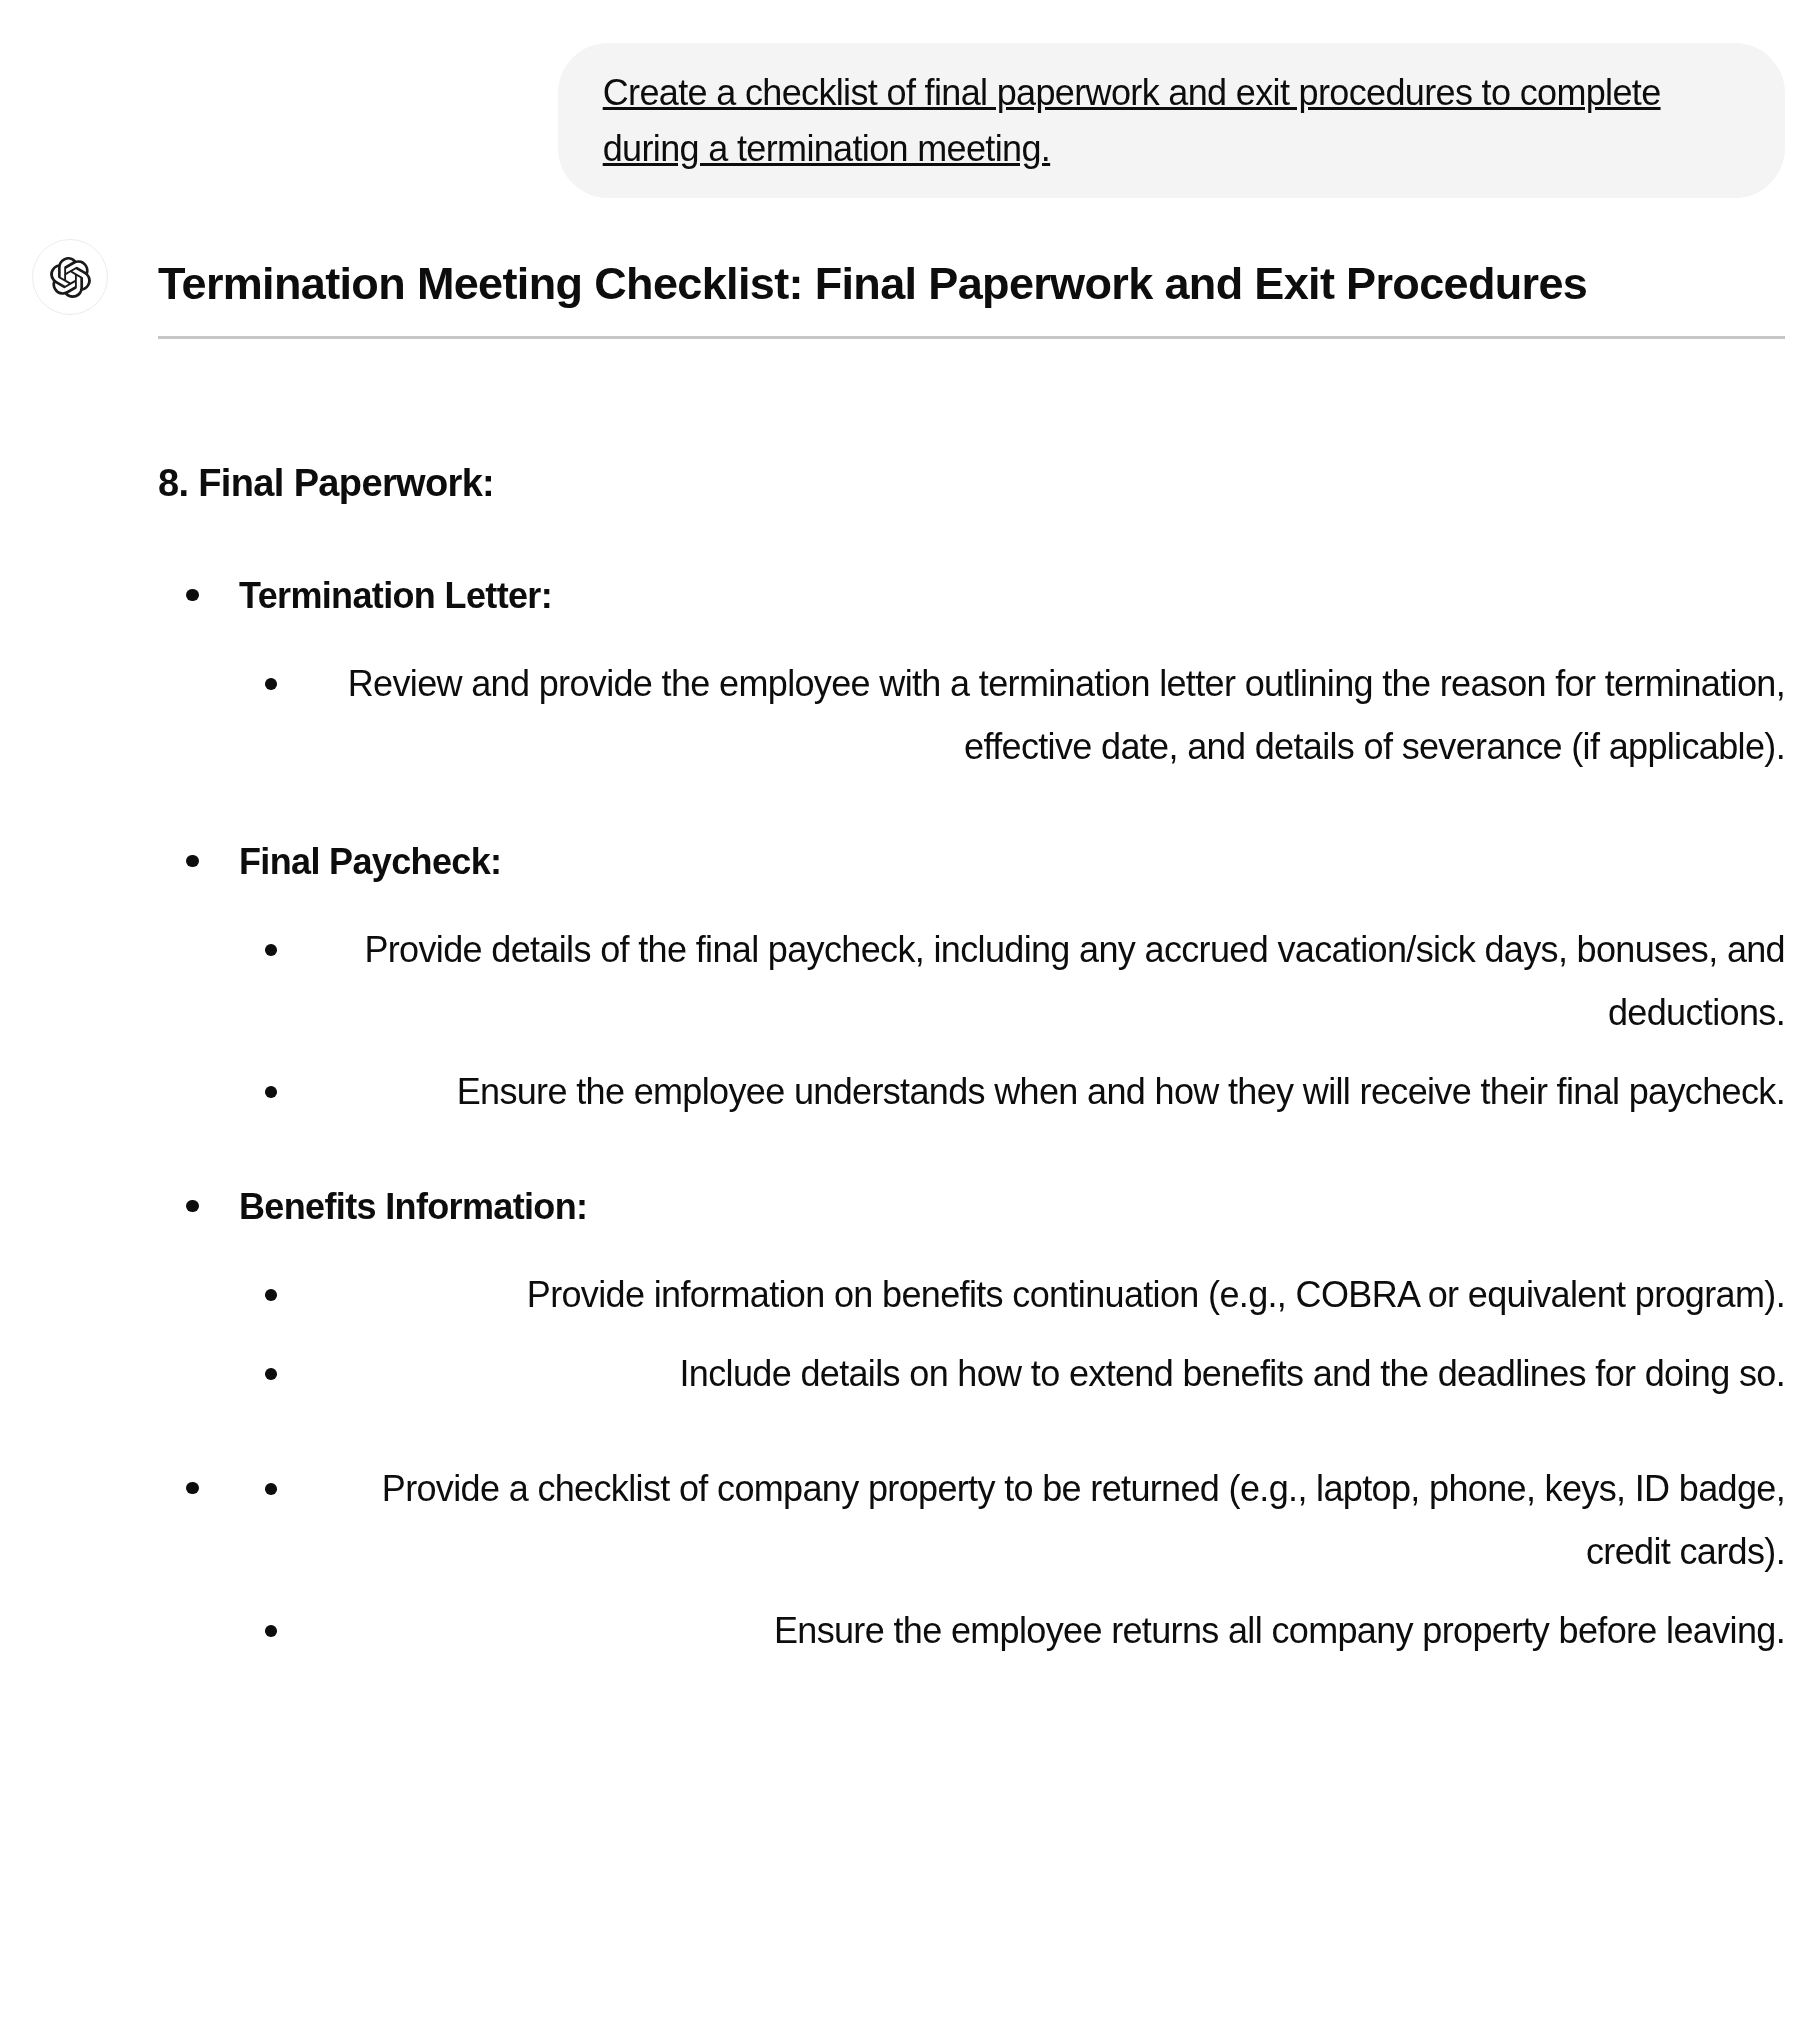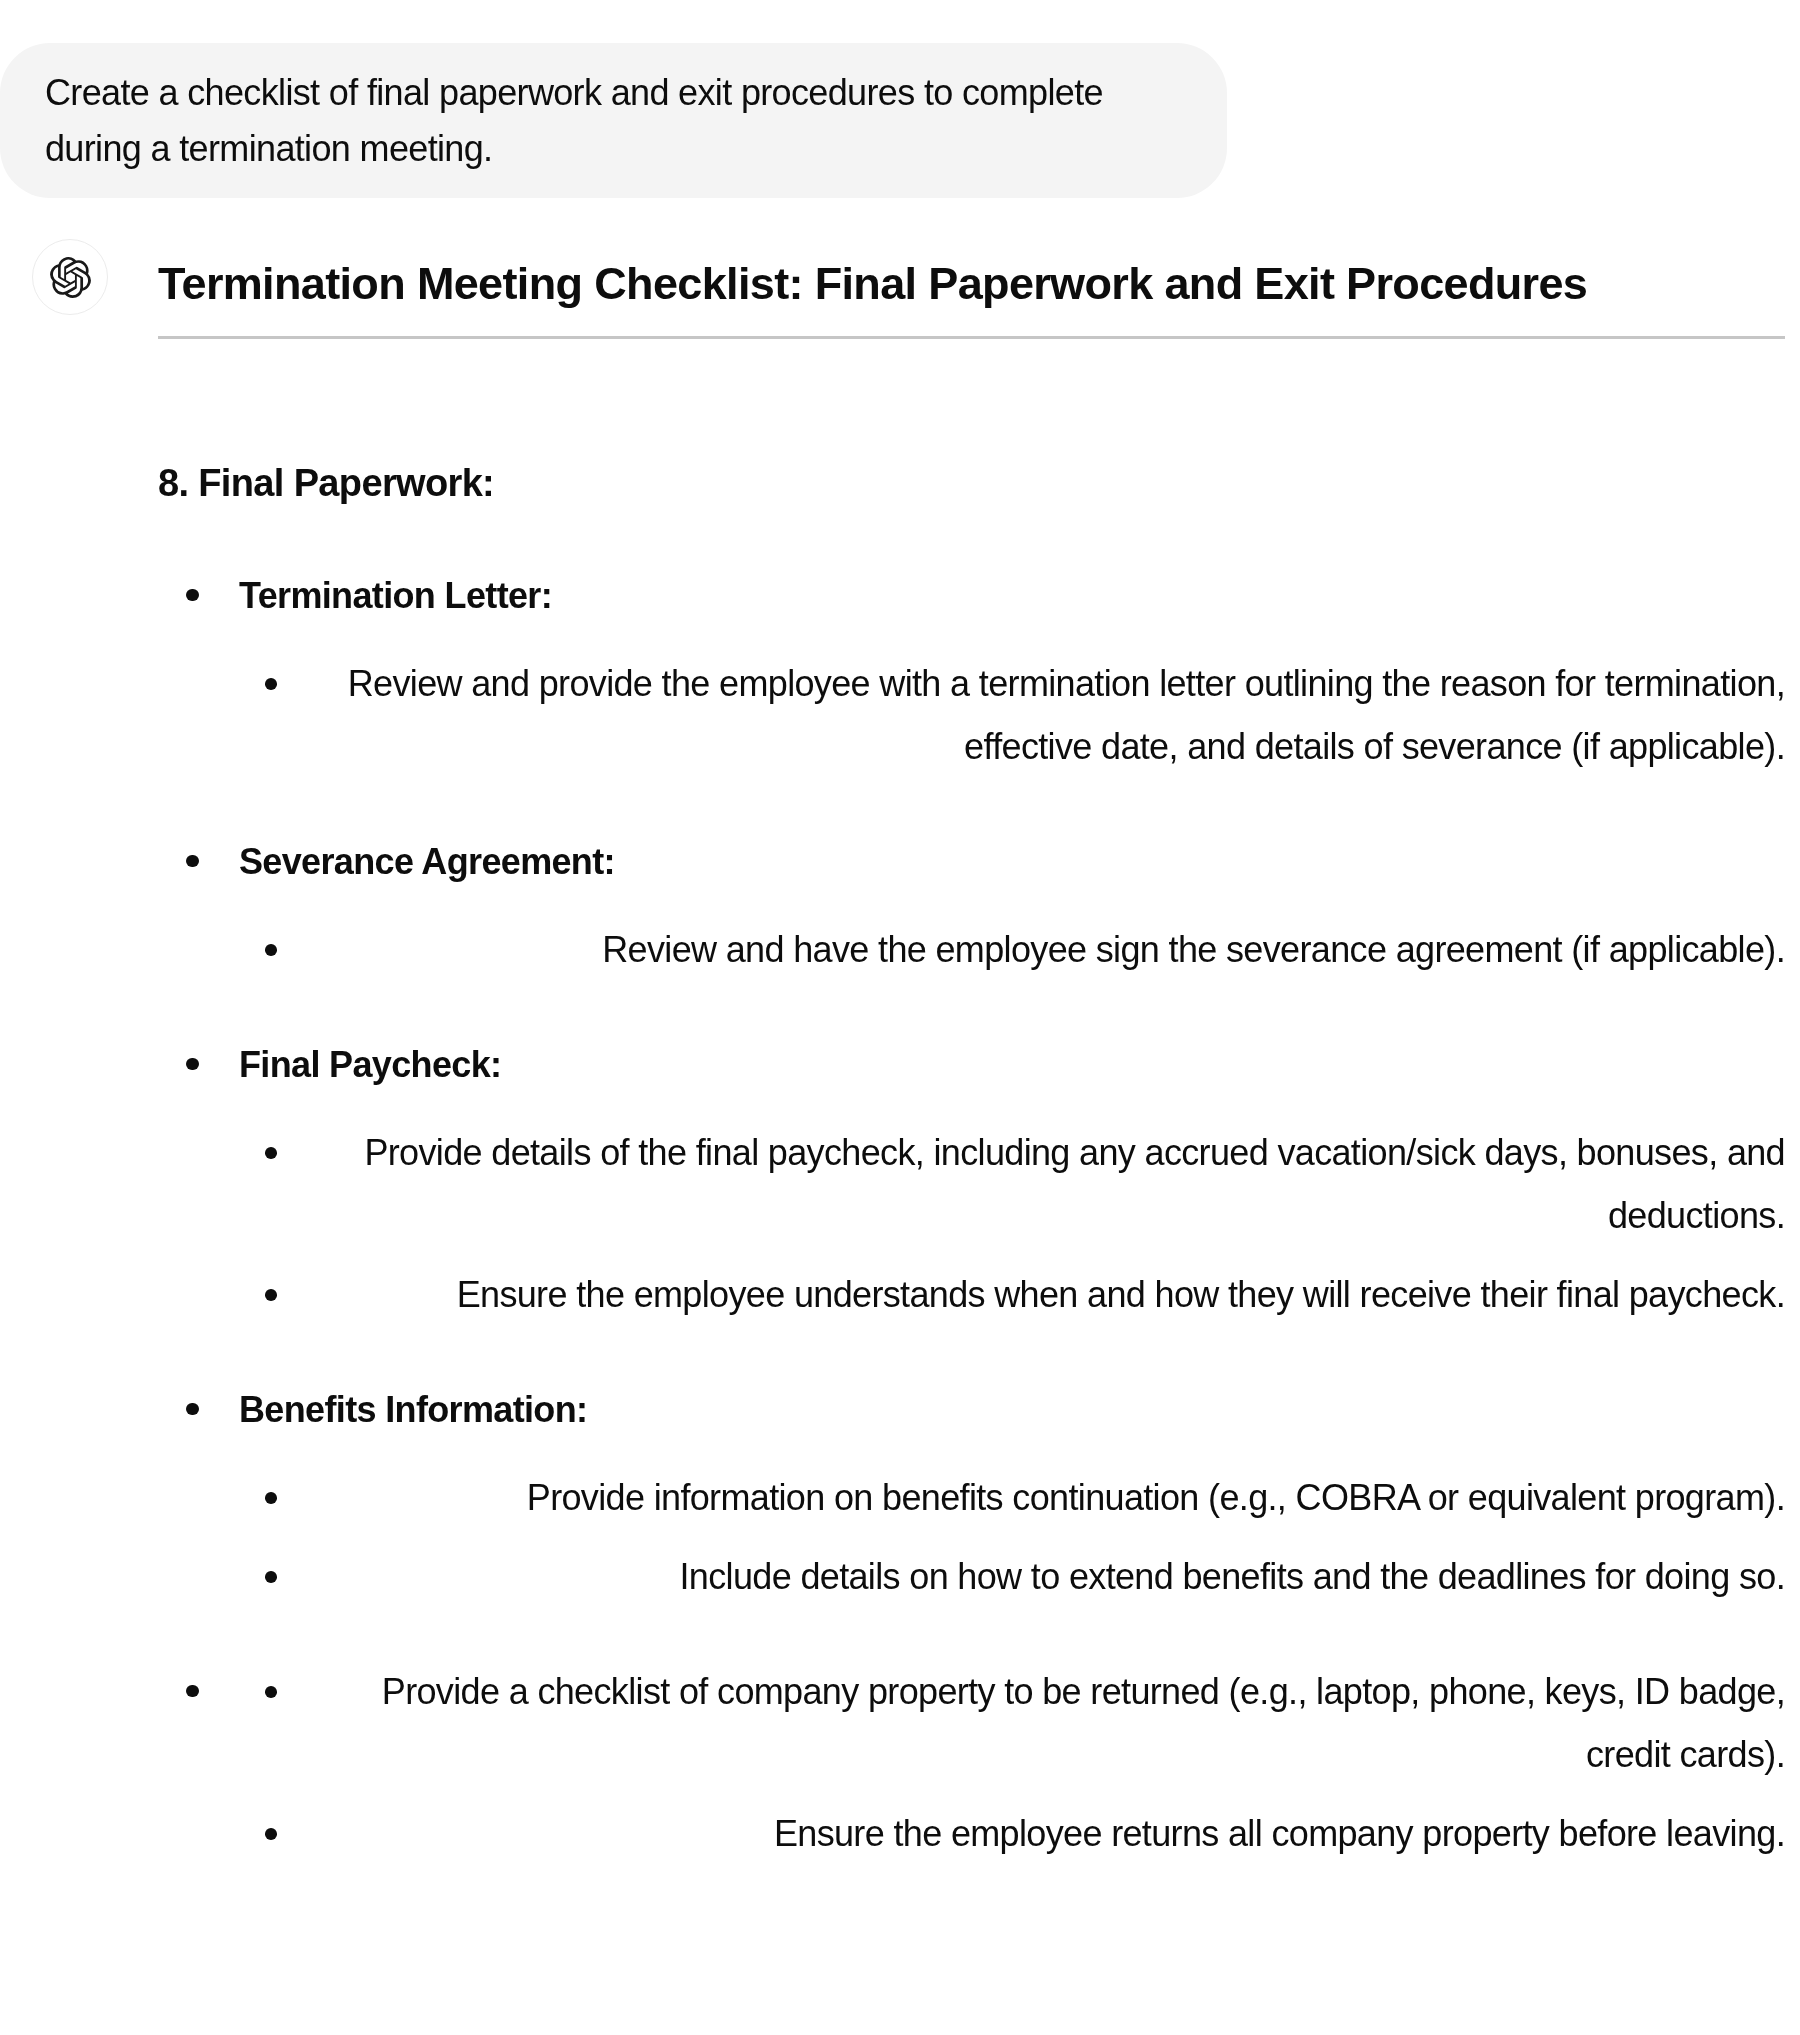--- a/index.html
+++ b/index.html
@@ -10,21 +10,23 @@
     overflow:hidden;
     background:var(--page-bg, #ffffff);
     color:var(--text, #0d0d0d);
     font-family:"Liberation Sans", sans-serif;
     letter-spacing:-0.045em;
   }
 
   
   .user-row {
     display:flex;
+    justify-content:flex-end;
     padding:43px 15.3px 0 0;
+    text-decoration:underline;
   }
   .bubble {
     box-sizing:border-box;
     width:1227px;
     min-height:155px;
     background:var(--bubble-bg, #f4f4f4);
     border-radius:50px;
     padding:21.6px 99px 21.6px 45px;
     font-size:36px;
     line-height:56px;
@@ -131,26 +133,20 @@
 
       <ul class="l1">
 
         <li>
           <span class="lbl">Termination Letter:</span>
           <ul class="l2">
             <li><span>Review and provide the employee with a termination letter outlining the reason for termination, effective date, and details of severance (if applicable).</span></li>
           </ul>
         </li>
 
-        <li>
-          <span class="lbl">Severance Agreement:</span>
-          <ul class="l2">
-            <li><span>Review and have the employee sign the severance agreement (if applicable).</span></li>
-          </ul>
-        </li>
 
         <li>
           <span class="lbl">Final Paycheck:</span>
           <ul class="l2">
             <li><span>Provide details of the final paycheck, including any accrued vacation/sick days, bonuses, and deductions.</span></li>
             <li><span>Ensure the employee understands when and how they will receive their final paycheck.</span></li>
           </ul>
         </li>
 
         <li>

